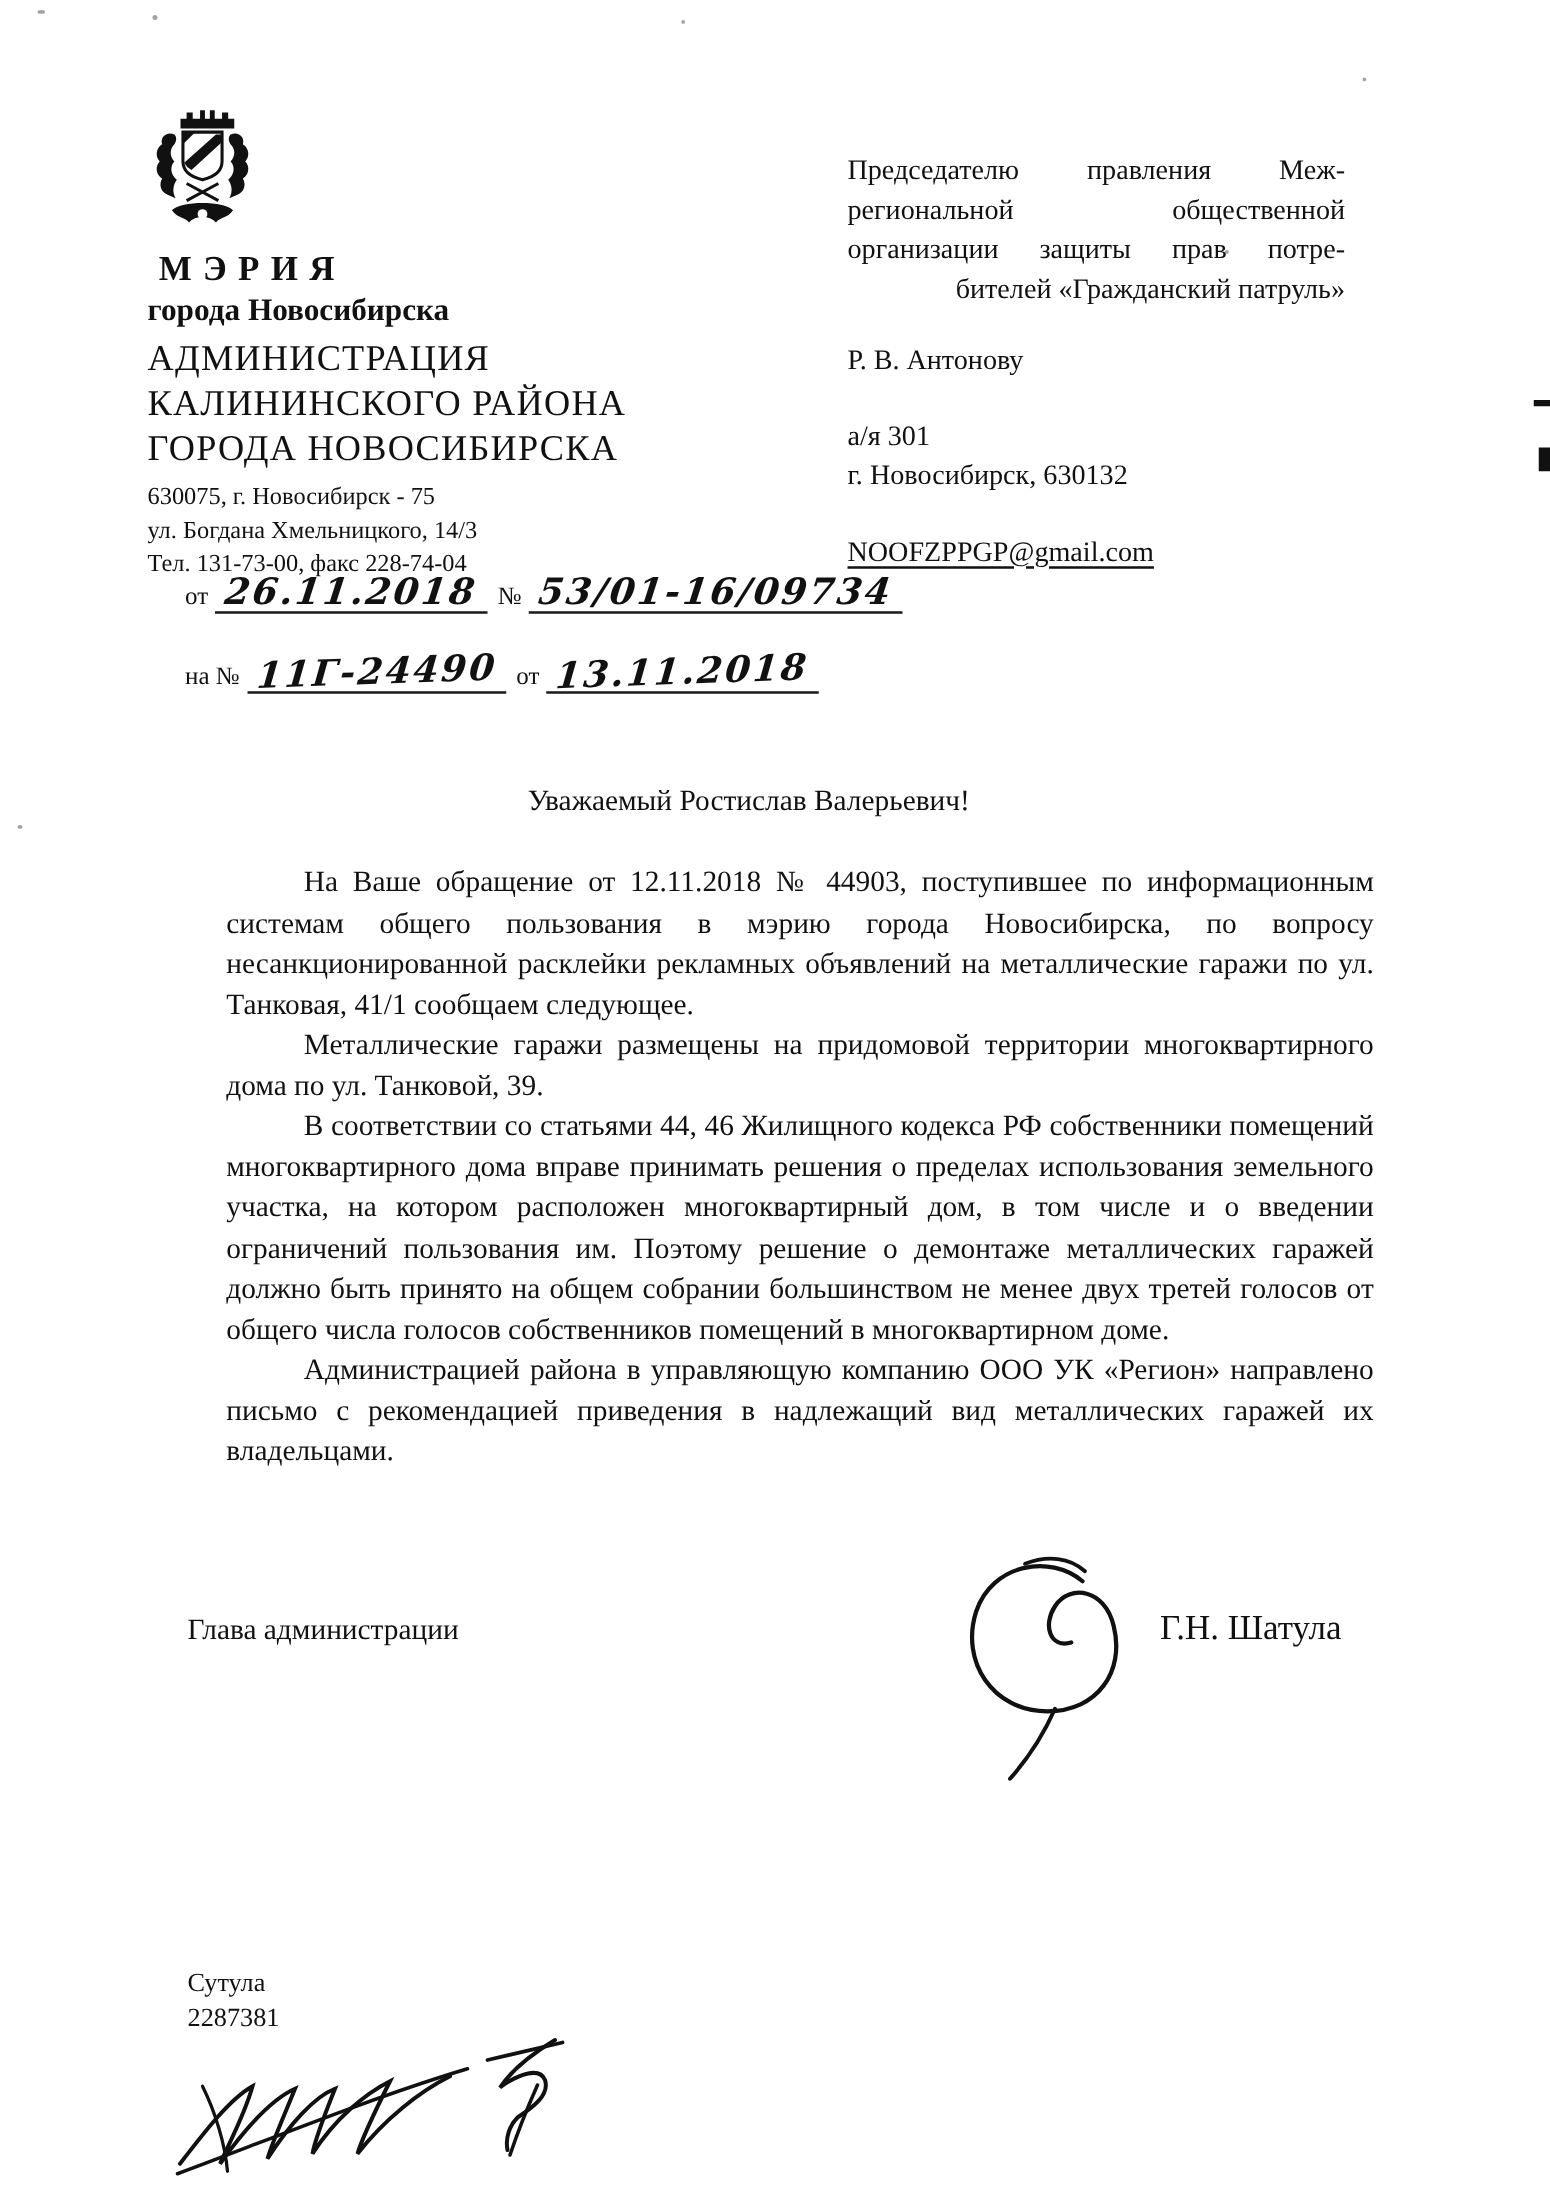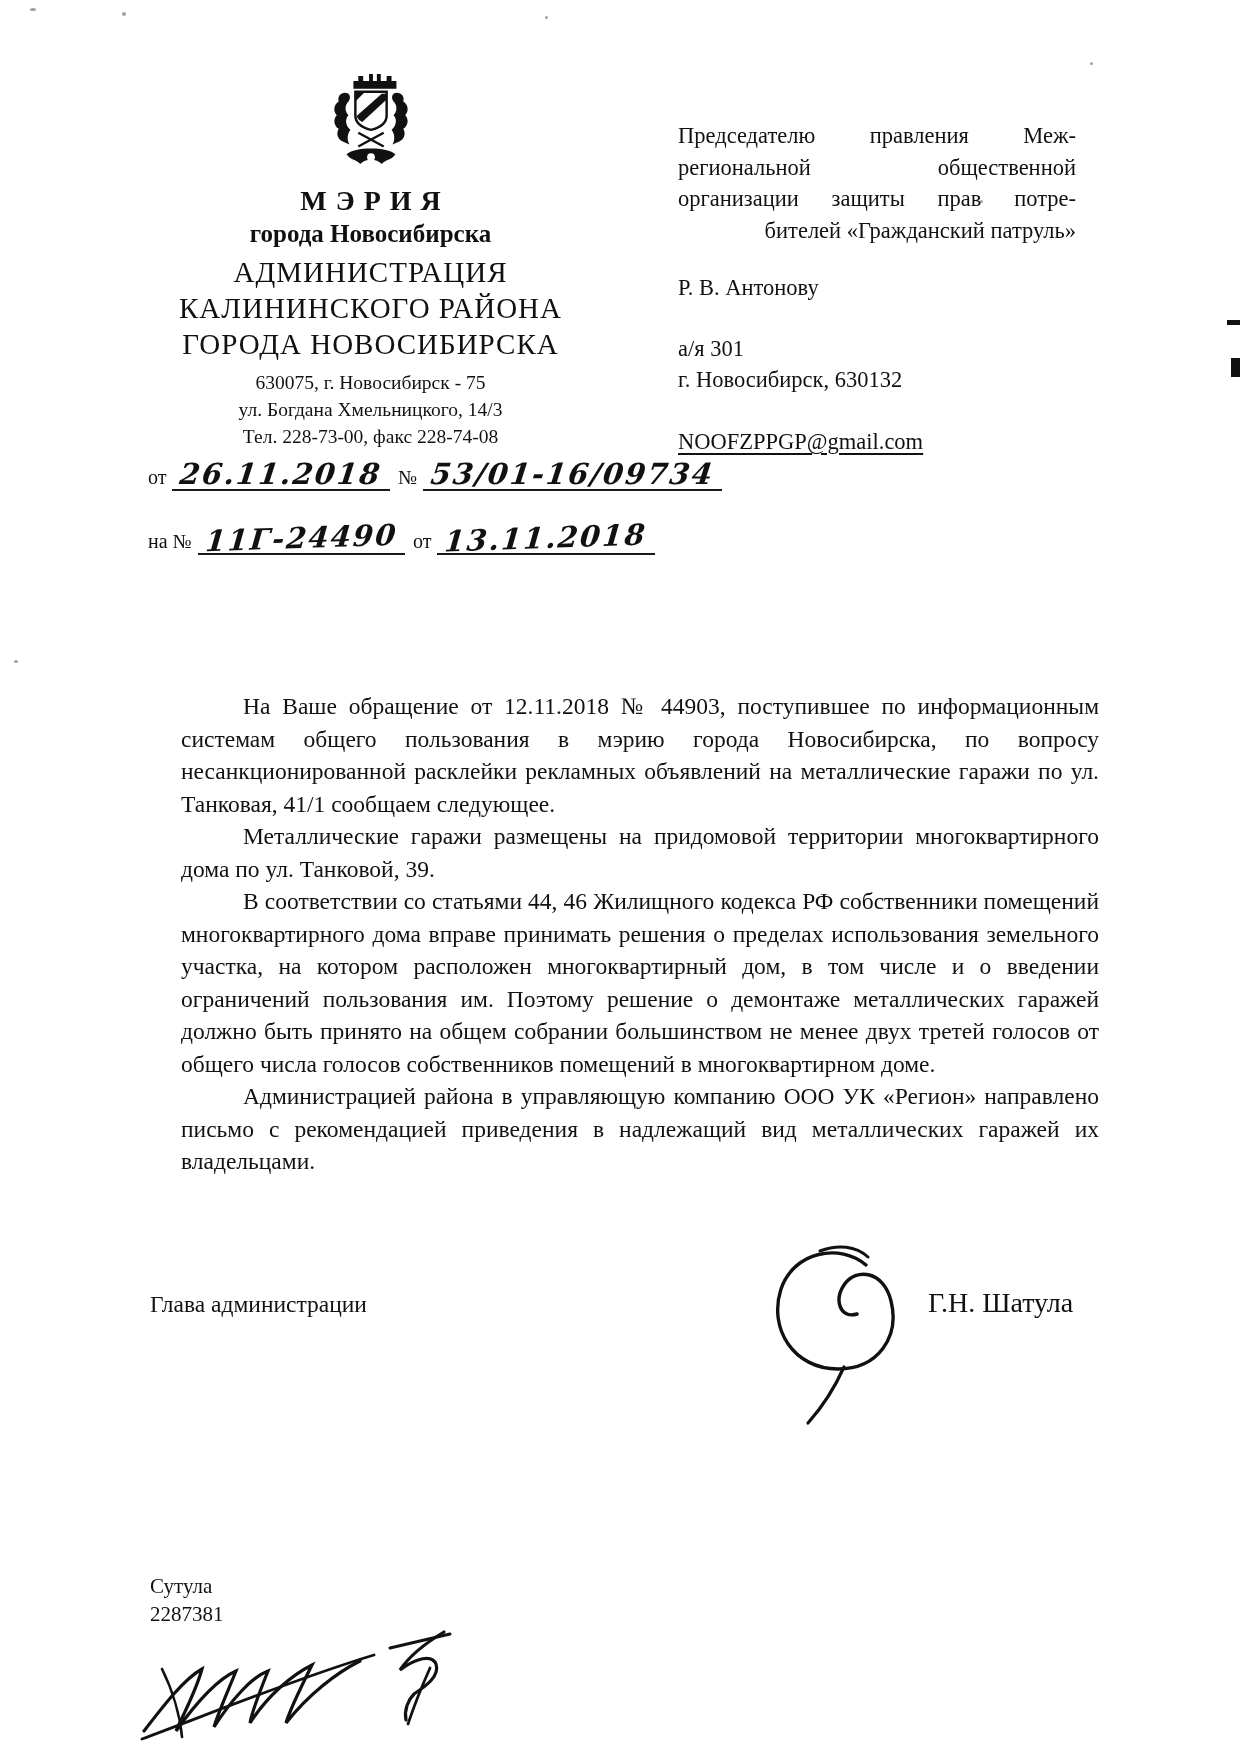--- a/index.html
+++ b/index.html
@@ -2,21 +2,21 @@
 <html><head>
 <meta charset="utf-8">
 <style>
   html,body { margin:0; padding:0; background:#ffffff; }
   .page {
     position:relative; width:1240px; height:1754px; background:#ffffff;
     font-family:"Liberation Serif", serif; color:#111; overflow:hidden;
   }
 
   
-  .letterhead { position:absolute; left:118px; top:71px; width:505px; text-align:center; }
+  .letterhead { position:absolute; left:118px; top:85px; width:505px; text-align:left; }
   .emblem svg { width:88px; height:104px; }
   .lh-title1 { font-size:28px; font-weight:bold; letter-spacing:9px; margin-top:6px; text-indent:9px; }
   .lh-title2 { font-size:25px; font-weight:bold; margin-top:3px; }
   .lh-caps   { font-size:29px; letter-spacing:1px; line-height:36px; }
   .lh-caps-first { margin-top:6px; }
   .lh-addr   { font-size:19.5px; line-height:27px; }
   .lh-addr-first { margin-top:7px; }
 
   
   .ref { position:absolute; left:148px; top:430px; width:480px; font-size:20px; }
@@ -79,21 +79,21 @@
         <circle cx="45" cy="87" r="4" fill="#fff"></circle>
       </svg>
     </div>
     <div class="lh-title1">МЭРИЯ</div>
     <div class="lh-title2">города Новосибирска</div>
     <div class="lh-caps lh-caps-first">АДМИНИСТРАЦИЯ</div>
     <div class="lh-caps">КАЛИНИНСКОГО РАЙОНА</div>
     <div class="lh-caps">ГОРОДА НОВОСИБИРСКА</div>
     <div class="lh-addr lh-addr-first">630075, г. Новосибирск - 75</div>
     <div class="lh-addr">ул. Богдана Хмельницкого, 14/3</div>
-    <div class="lh-addr">Тел. 228-73-00, факс 228-74-08</div>
+    <div class="lh-addr">Тел. 131-73-00, факс 228-74-04</div>
   </div>
 
   <div class="ref">
     <div class="ref-row">
       <span class="ref-label">от</span>
       <span class="uline"><span class="hw">26.11.2018</span></span>
       <span class="ref-label">№</span>
       <span class="uline"><span class="hw">53/01-16/09734</span></span>
     </div>
     <div class="ref-row">
@@ -108,20 +108,21 @@
     <div class="addr-just">Председателю правления Меж-</div>
     <div class="addr-just">региональной общественной</div>
     <div class="addr-just">организации защиты прав потре-</div>
     <div class="addr-last">бителей «Гражданский патруль»</div>
     <div class="addr-name">Р. В. Антонову</div>
     <div class="addr-box">а/я 301</div>
     <div>г. Новосибирск, 630132</div>
     <div class="addr-email">NOOFZPPGP@gmail.com</div>
   </div>
 
+  <div class="salutation">Уважаемый Ростислав Валерьевич!</div>
 
   <div class="letter-body">
     <p>На Ваше обращение от 12.11.2018 № 44903, поступившее по информационным системам общего пользования в мэрию города Новосибирска, по вопросу несанкционированной расклейки рекламных объявлений на металлические гаражи по ул. Танковая, 41/1 сообщаем следующее.</p>
     <p>Металлические гаражи размещены на придомовой территории многоквартирного дома по ул. Танковой, 39.</p>
     <p>В соответствии со статьями 44, 46 Жилищного кодекса РФ собственники помещений многоквартирного дома вправе принимать решения о пределах использования земельного участка, на котором расположен многоквартирный дом, в том числе и о введении ограничений пользования им. Поэтому решение о демонтаже металлических гаражей должно быть принято на общем собрании большинством не менее двух третей голосов от общего числа голосов собственников помещений в многоквартирном доме.</p>
     <p>Администрацией района в управляющую компанию ООО УК «Регион» направлено письмо с рекомендацией приведения в надлежащий вид металлических гаражей их владельцами.</p>
   </div>
 
   <div class="sig-position">Глава администрации</div>
   <div class="sig-mark">

